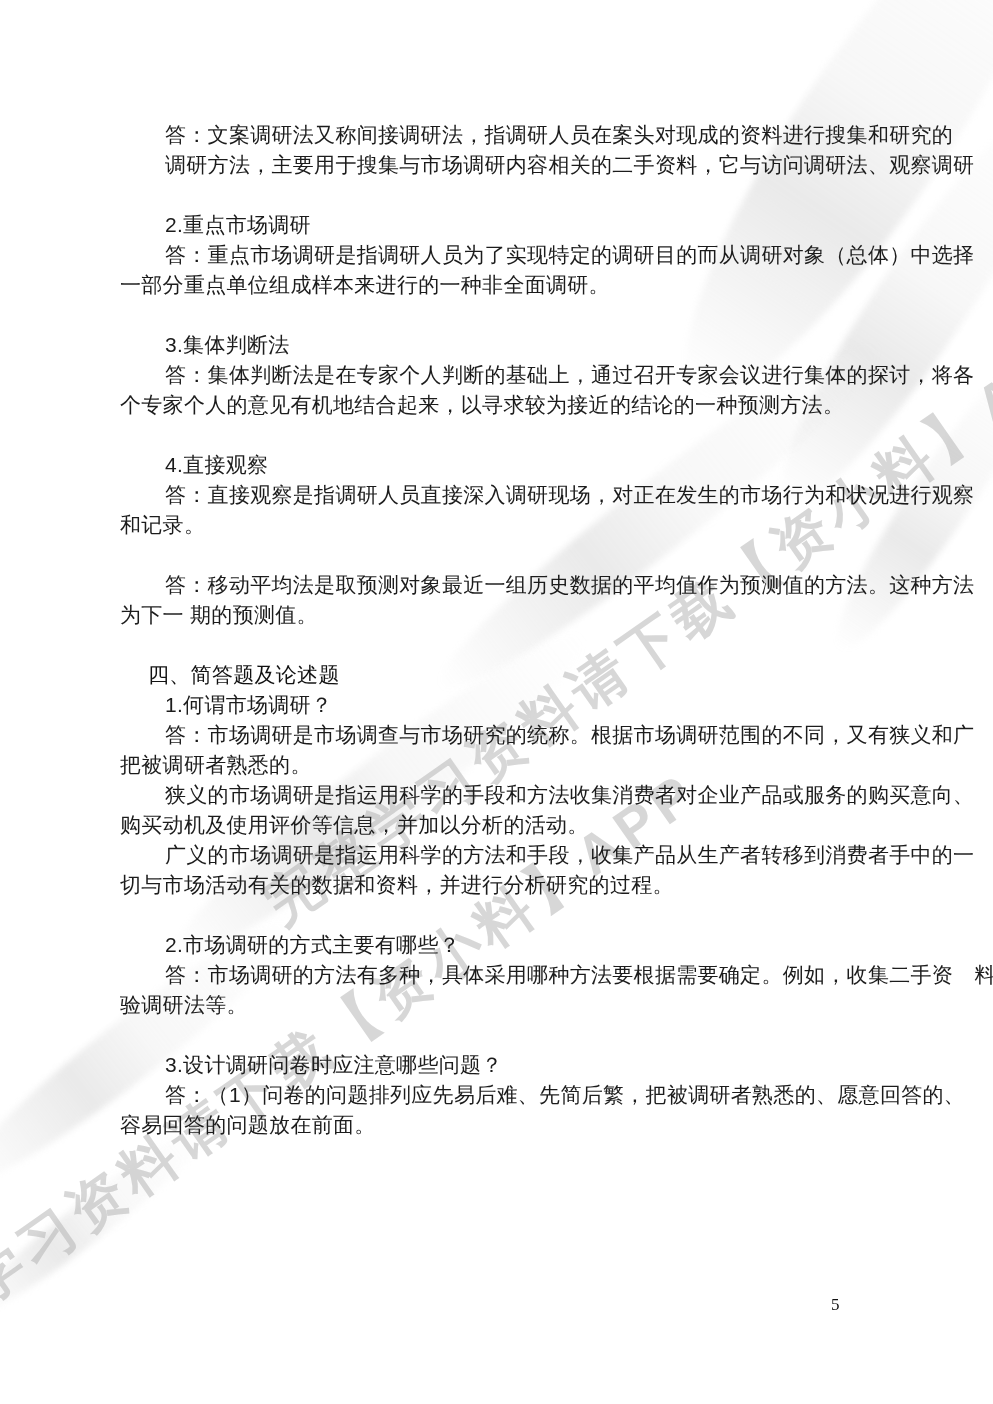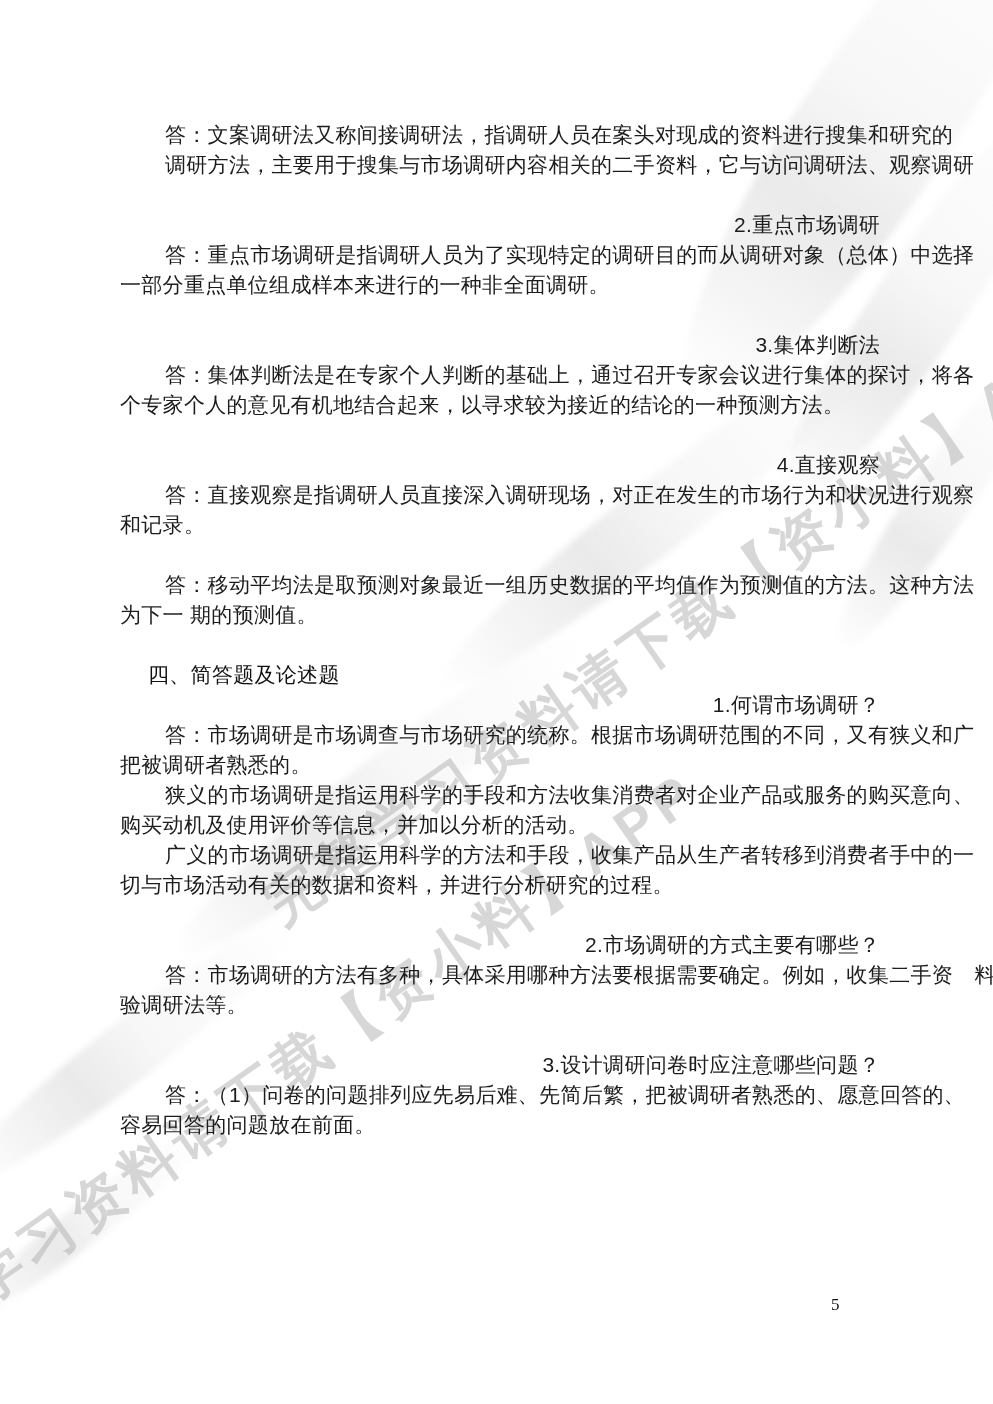--- a/index.html
+++ b/index.html
@@ -47,21 +47,21 @@
     z-index:2;
   }
   .ln{
     height:30px;
     line-height:30px;
     font-size:21px;
     color:#1c1c1c;
     white-space:nowrap;
     letter-spacing:0.3px;
   }
-  .ind2{padding-left:45px;text-align:right;}
+  .ind2{padding-left:45px;}
   .ind0{padding-left:0;}
   .indh{padding-left:28px;font-weight:normal;color:#111;}
   .blank{height:30px;}
   .pagenum{
     position:absolute;
     left:831px;top:1295px;
     font-family:"Liberation Serif","DejaVu Serif",serif;
     font-size:17px;
     color:#111;
     z-index:2;

